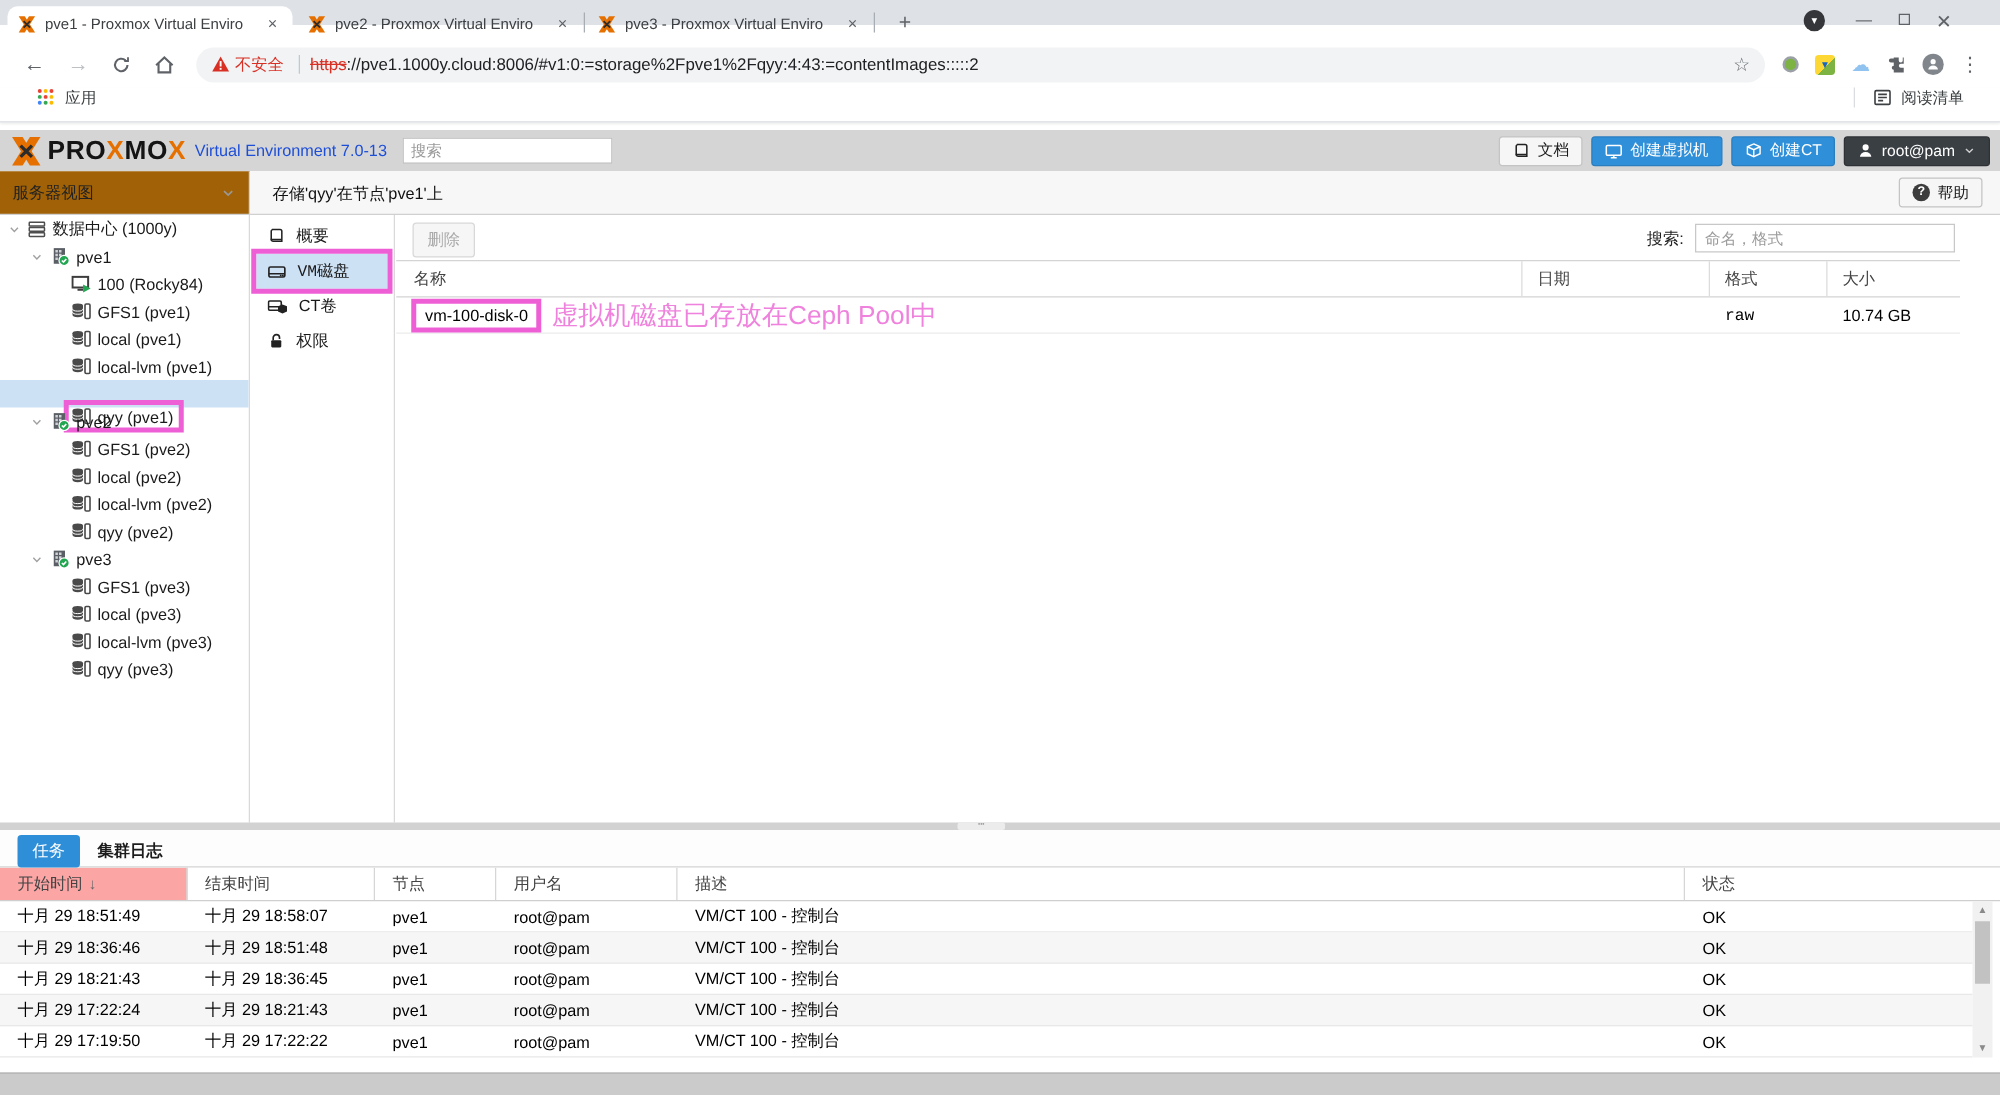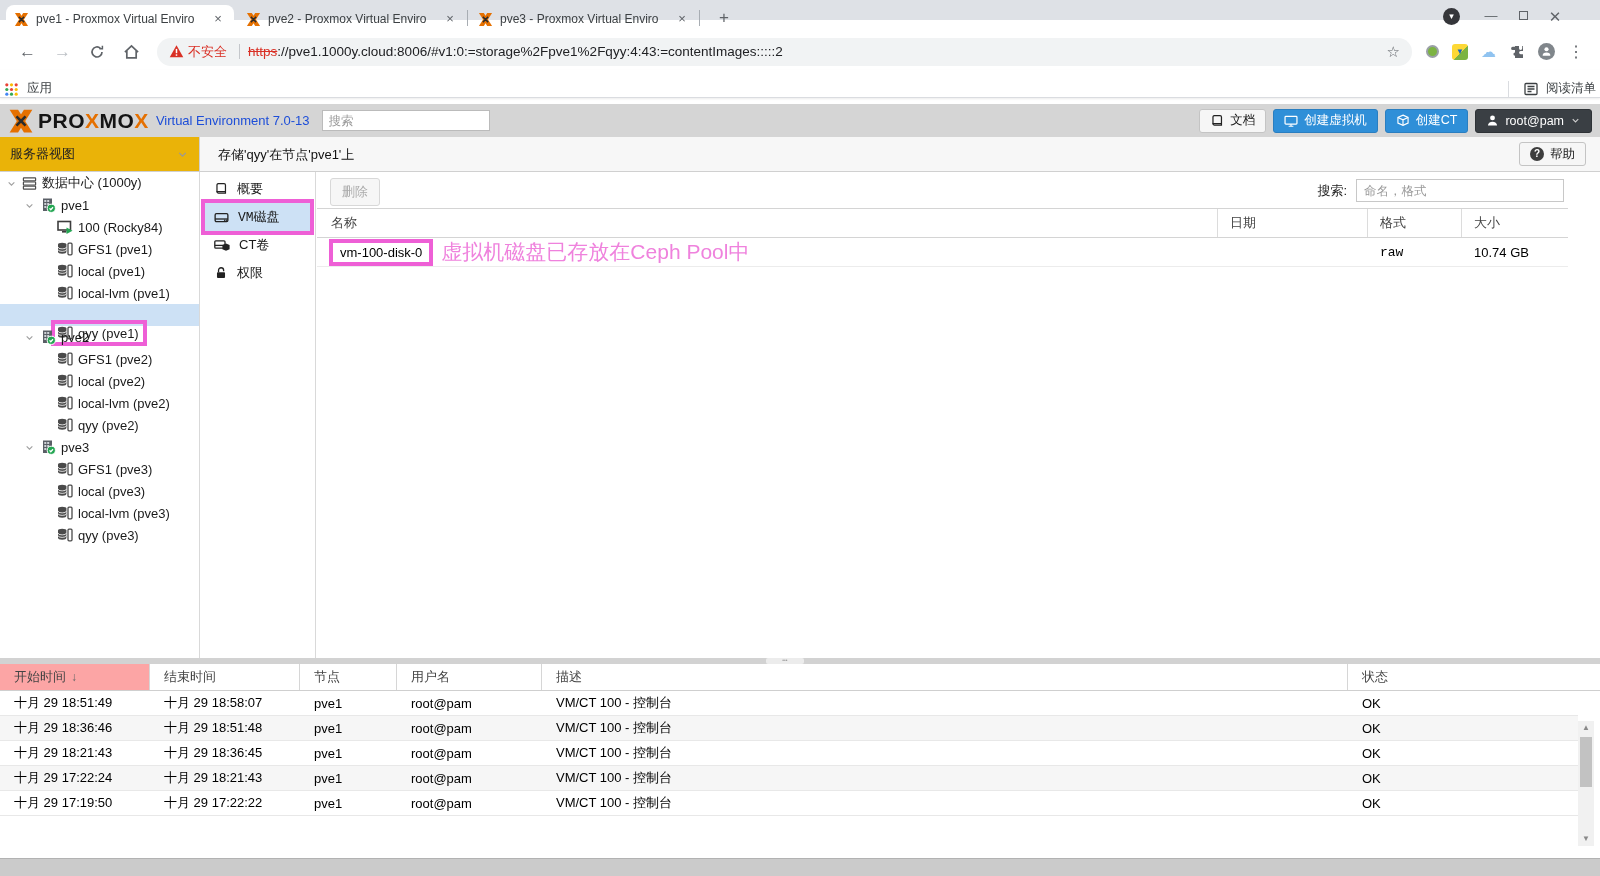--- a/index.html
+++ b/index.html
@@ -31,40 +31,40 @@
   .url-scheme { color:#d93025; text-decoration:line-through; }
   .star { margin-left:auto; font-size:15px; color:#5f6368; flex:none; }
   .extrow { display:flex; align-items:center; gap:13px; padding:0 6px; flex:none; }
   .ext-green { width:13px; height:13px; border-radius:50%; background:#7cb342; border:2.5px solid #9aa0a6; }
   .ext-down { width:16px; height:16px; border-radius:3px; background:linear-gradient(135deg,#fdd835 55%,#7cb342 55%); color:#1565c0; font-size:8px; text-align:center; line-height:16px; }
   .ext-cloud { font-size:15px; color:#90c3f0; }
   .ext-dots { font-size:16px; color:#5f6368; letter-spacing:0; }
   .avatar-circ { width:17px; height:17px; border-radius:50%; background:#80868b; display:flex; align-items:center; justify-content:center; }
 
   
-  #bookmarks { position:absolute; left:0; top:70px; width:1600px; height:28px; background:#fff; border-bottom:1px solid #dadce0; display:flex; align-items:flex-end; padding:0 4px; font-size:12.5px; color:#3c4043; box-shadow:0 1px 2px rgba(0,0,0,.08); }
+  #bookmarks { position:absolute; left:0; top:70px; width:1600px; height:28px; background:#fff; border-bottom:1px solid #dadce0; display:flex; align-items:flex-start; padding:0 29px; font-size:12.5px; color:#3c4043; box-shadow:0 1px 2px rgba(0,0,0,.08); }
   #bookmarks .spacer { flex:1; }
   .bm-div { width:1px; height:16px; background:#dadce0; margin-right:14px; }
 
   
   #pveheader { position:absolute; left:0; top:104px; width:1600px; height:33px; background:#d5d5d5; display:flex; align-items:center; padding:0 8px; }
   .brand { font-size:21px; font-weight:bold; letter-spacing:0.5px; color:#141414; margin-left:4px; }
   .brand .ox { color:#e57000; }
   .product { font-size:13px; color:#1d4ed8; margin-left:7px; }
   #pve-search { width:168px; height:21px; border:1px solid #bbb; font-size:12.5px; padding:0 6px; margin-left:12px; color:#333; background:#fff; }
   #pve-search::placeholder { color:#9a9a9a; }
   .hspacer { flex:1; }
   .pvebtn { height:24px; display:inline-flex; align-items:center; gap:6px; padding:0 10px; font-size:12.5px; border-radius:3px; margin-left:7px; }
   .pvebtn.light { background:#f6f6f6; border:1px solid #c4c4c4; color:#1a1a1a; }
   .pvebtn.blue { background:#2f8fd8; border:1px solid #2a7ec0; color:#fff; }
   .pvebtn.dark { background:#3a3f44; border:1px solid #2e3236; color:#fff; }
 
   
   #subheader { position:absolute; left:0; top:137px; width:1600px; height:35px; background:#f7f7f7; border-bottom:1px solid #d0d0d0; }
-  #viewsel { position:absolute; left:0; top:0; width:200px; height:35px; background:#eab308; border-right:1px solid #d0d0d0; border-bottom:1px solid #d0d0d0; display:flex; align-items:center; padding:15px 10px; font-size:13px; color:#222; }
+  #viewsel { position:absolute; left:0; top:0; width:200px; height:35px; background:#a16207; border-right:1px solid #d0d0d0; border-bottom:1px solid #d0d0d0; display:flex; align-items:center; padding:15px 10px; font-size:13px; color:#222; }
   #viewsel .chev { margin-left:auto; color:#999; }
   #breadcrumb { position:absolute; left:218px; top:9px; font-size:13px; color:#111; }
   #helpbtn { position:absolute; right:14px; top:5px; height:24px; display:inline-flex; align-items:center; gap:6px; padding:0 10px; font-size:12.5px; background:#f6f6f6; border:1px solid #c4c4c4; border-radius:3px; color:#1a1a1a; }
   .qmark { width:14px; height:14px; background:#3d3d3d; color:#fff; border-radius:50%; font-size:10px; line-height:14px; text-align:center; font-weight:bold; }
 
   
   #sidebar { position:absolute; left:0; top:172px; width:200px; height:486px; background:#fff; border-right:1px solid #d9d9d9; overflow:hidden; }
   .trow { display:flex; align-items:center; height:22px; font-size:13px; color:#1a1a1a; white-space:nowrap; }
   .trow .exp { width:13px; color:#a0a0a0; flex:none; margin-right:2px; }
   .trow .lblwrap { display:flex; align-items:center; gap:5px; padding:1px 4px 1px 2px; }
@@ -599,20 +599,24 @@
       <div class="gc-size">10.74 GB</div>
     </div>
   </div>
 </div>
 
 <div id="splitter">
   <div id="splithandle">•••</div>
 </div>
 
 <div id="taskpanel">
+  <div id="tasktabs">
+    <span id="tab-tasks">任务</span>
+    <span id="tab-clog">集群日志</span>
+  </div>
   <div class="thead">
     <div class="tc0">
         <span>开始时间</span>
         <span class="sorticon">↓</span>
       </div>
     <div class="tc1">结束时间</div>
     <div class="tc2">节点</div>
     <div class="tc3">用户名</div>
     <div class="tc4">描述</div>
     <div class="tc5">状态</div>

